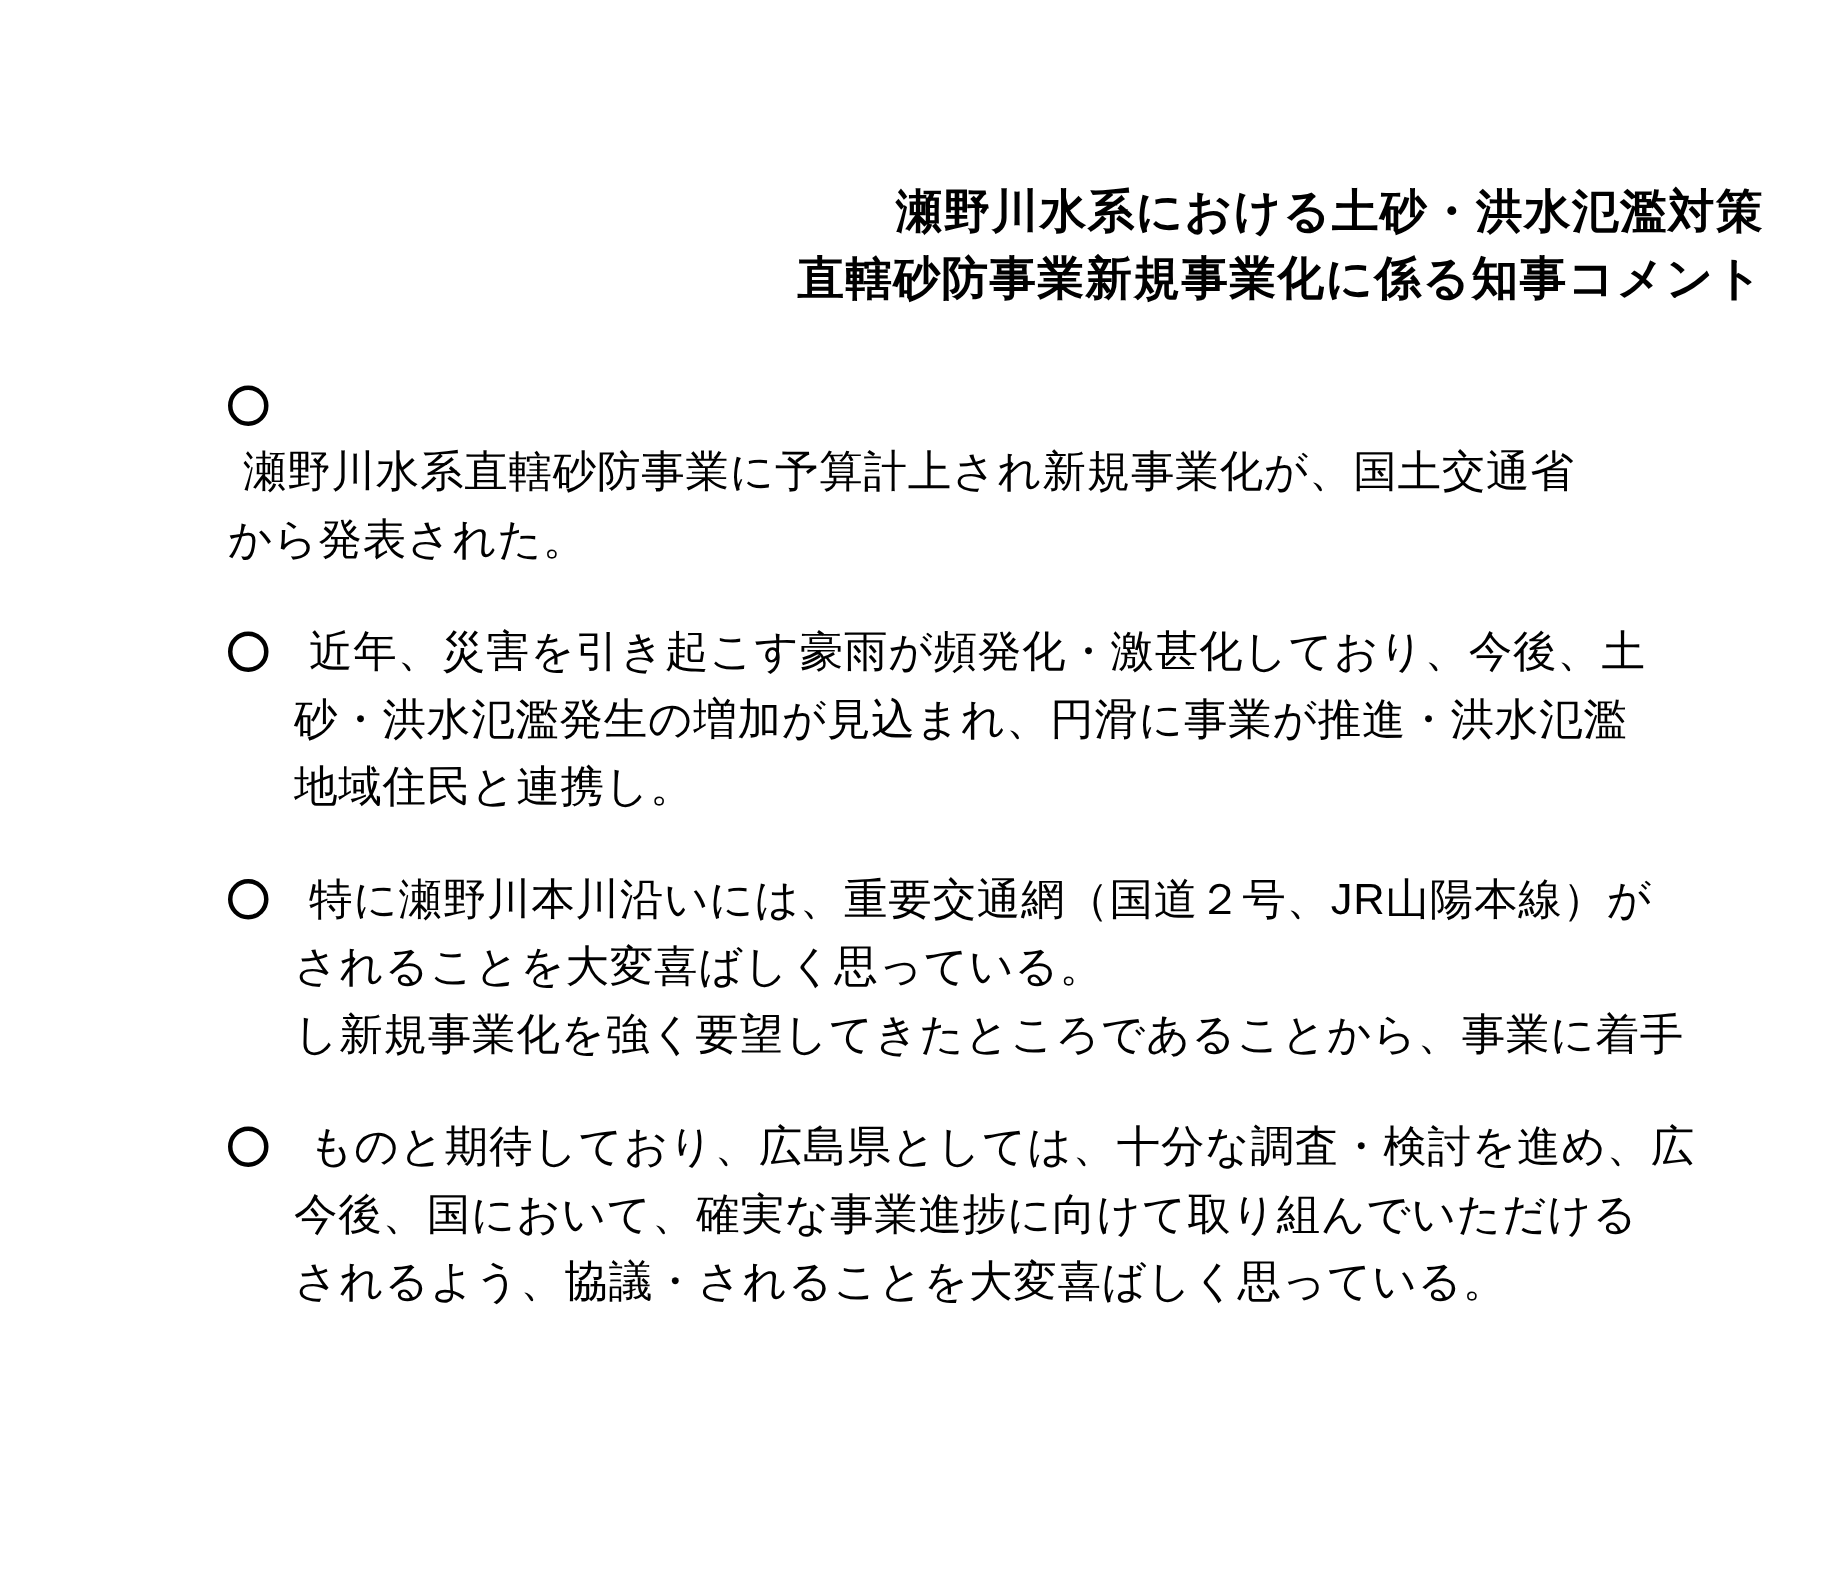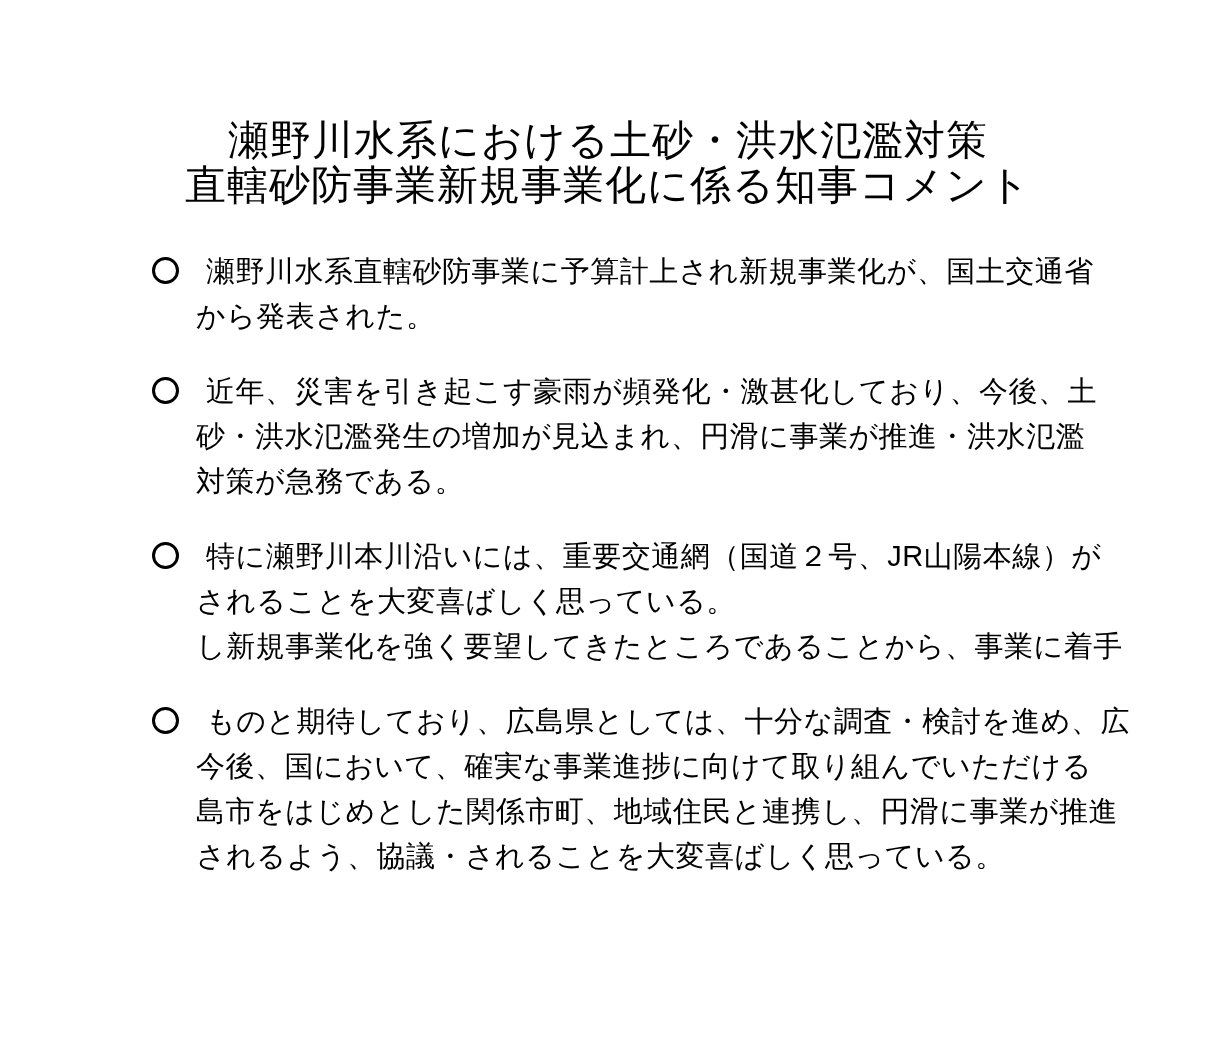--- a/index.html
+++ b/index.html
@@ -12,38 +12,39 @@
     width: 1216px;
     height: 1063px;
     background: #ffffff;
     color: #000000;
     font-family: "Liberation Sans", "DejaVu Sans", sans-serif;
     overflow: hidden;
     box-sizing: border-box;
     padding-top: 118px;
   }
   .title {
-    text-align: center;
-    font-size: 41px;
-    font-weight: 400;
+    text-align: right;
+    font-size: 31px;
+    font-weight: 700;
     letter-spacing: 1px;
     margin: 0 40px 41px 40px;
   }
   .title-line {
     height: 45px;
     line-height: 45px;
     white-space: nowrap;
   }
   .paragraph {
     display: flex;
     align-items: flex-start;
     margin: 30px 0 0 152px;
   }
   .paragraph.first {
     margin-top: 0;
+    flex-direction: column;
   }
   .bullet-cell {
     width: 44px;
     flex: 0 0 44px;
   }
   .circle-bullet {
     display: block;
     width: 21px;
     height: 21px;
     border: 3px solid #000000;
@@ -85,21 +86,21 @@
     </div>
   </div>
 
   <div class="paragraph">
     <div class="bullet-cell">
       <span class="circle-bullet"></span>
     </div>
     <div class="ptext">
       <div class="pline">近年、災害を引き起こす豪雨が頻発化・激甚化しており、今後、土</div>
       <div class="pline">砂・洪水氾濫発生の増加が見込まれ、円滑に事業が推進・洪水氾濫</div>
-      <div class="pline">対策が急務である。</div>
+      <div class="pline">地域住民と連携し。</div>
     </div>
   </div>
 
   <div class="paragraph">
     <div class="bullet-cell">
       <span class="circle-bullet"></span>
     </div>
     <div class="ptext">
       <div class="pline">特に瀬野川本川沿いには、重要交通網（国道２号、JR山陽本線）が</div>
       <div class="pline">されることを大変喜ばしく思っている。</div>
@@ -107,18 +108,17 @@
     </div>
   </div>
 
   <div class="paragraph">
     <div class="bullet-cell">
       <span class="circle-bullet"></span>
     </div>
     <div class="ptext">
       <div class="pline">ものと期待しており、広島県としては、十分な調査・検討を進め、広</div>
       <div class="pline">今後、国において、確実な事業進捗に向けて取り組んでいただける</div>
-      <div class="pline">島市をはじめとした関係市町、地域住民と連携し、円滑に事業が推進</div>
       <div class="pline">されるよう、協議・されることを大変喜ばしく思っている。</div>
     </div>
   </div>
 
 </div>
 
 </body></html>

